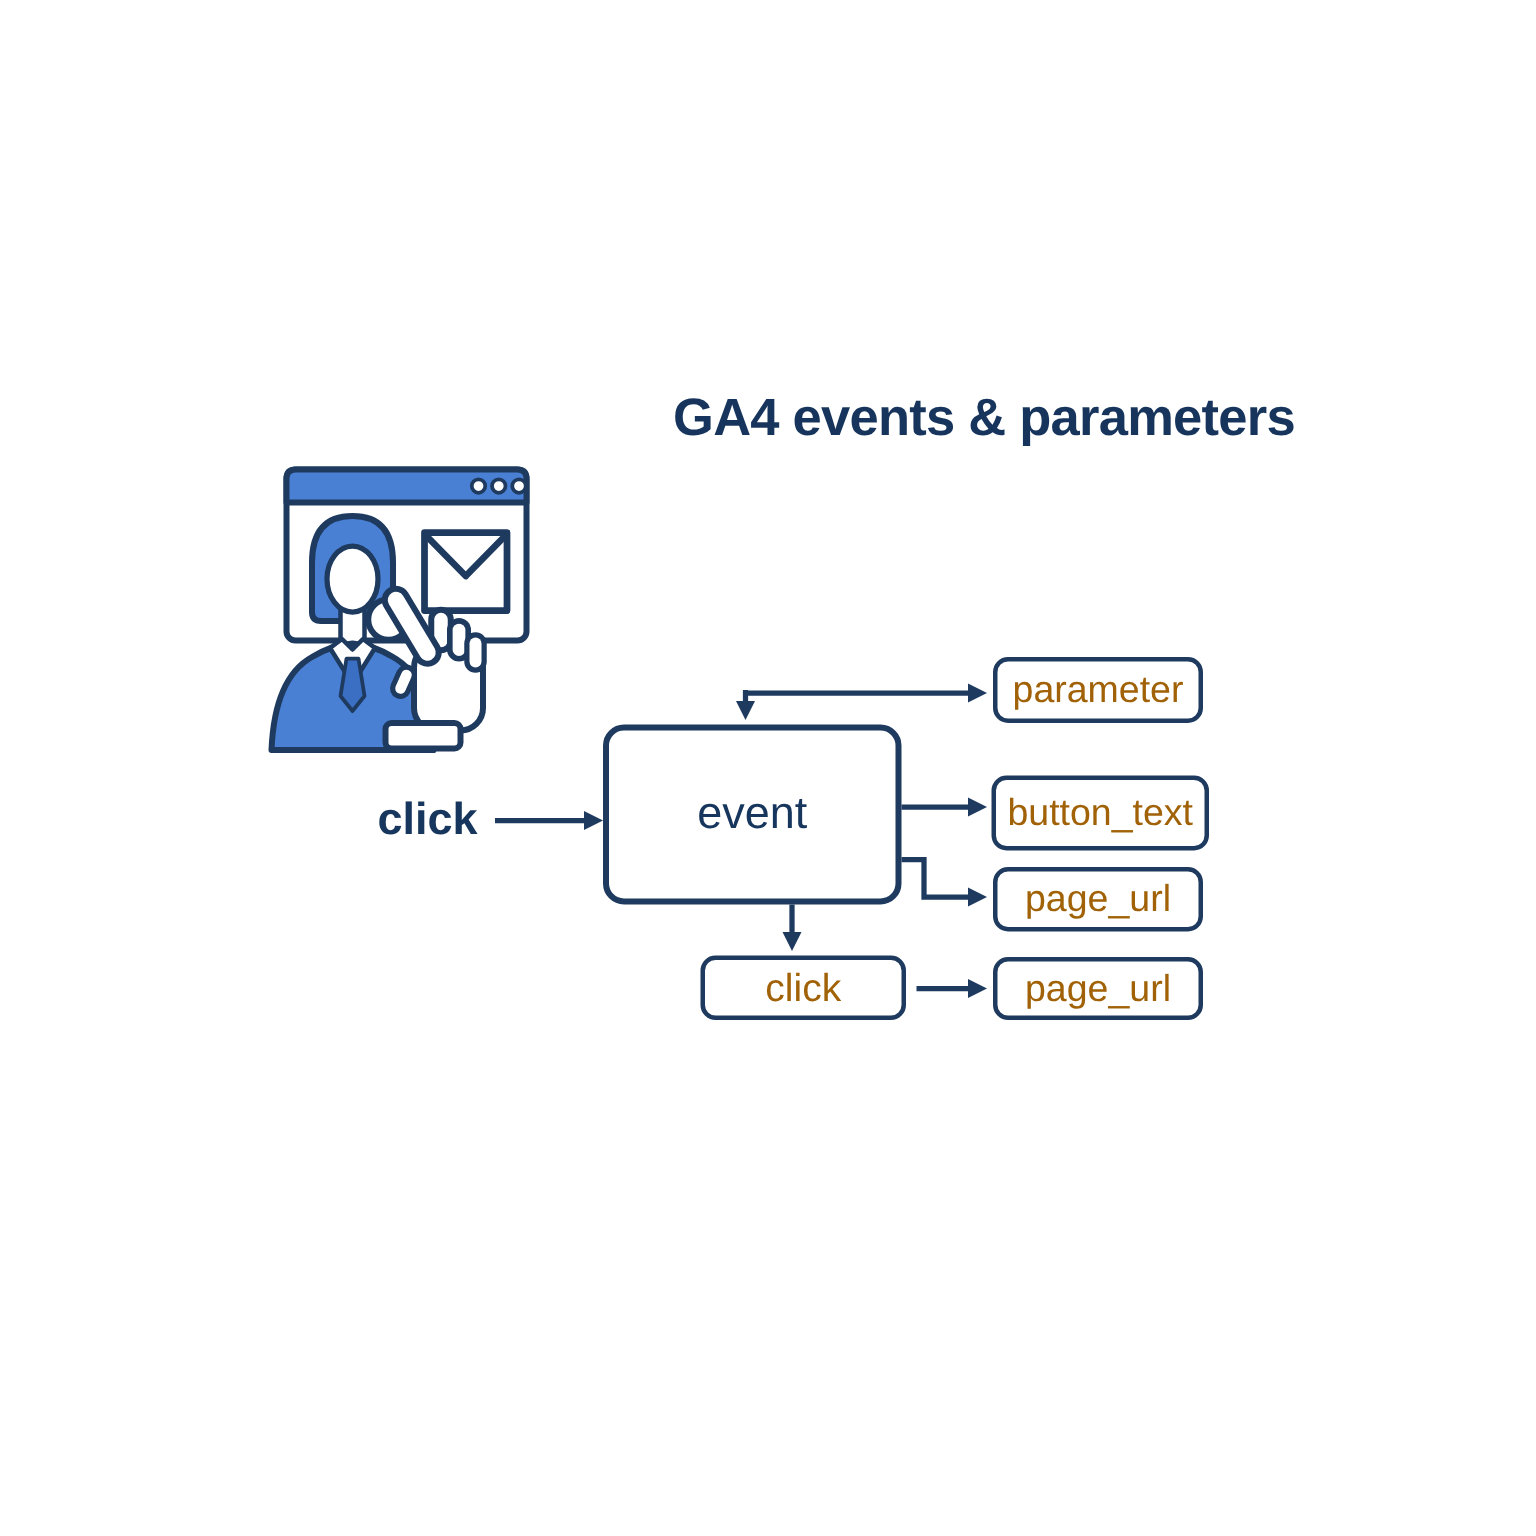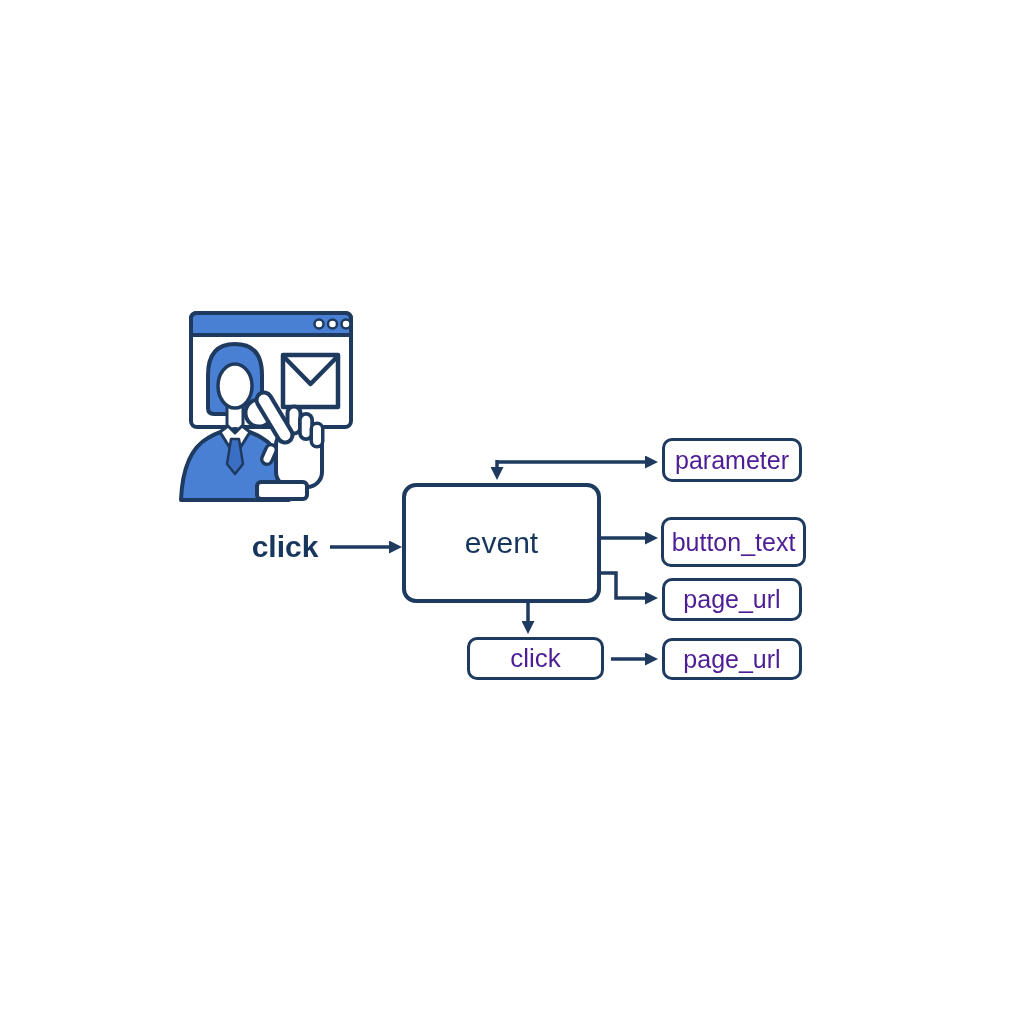--- a/index.html
+++ b/index.html
@@ -8,38 +8,39 @@
     font-family:"Liberation Sans","DejaVu Sans",sans-serif;color:#1e3a5f;
   }
   .title{
     position:absolute;left:400px;top:258px;width:512px;height:42px;
     text-align:center;font-size:35px;font-weight:bold;letter-spacing:-0.5px;
     color:#16345c;white-space:nowrap;line-height:42px;
   }
   .node{
     position:absolute;display:flex;align-items:center;justify-content:center;
     background:#ffffff;border:3px solid #1e3a5f;border-radius:10px;
-    box-sizing:border-box;font-size:25px;color:#4c1d95;white-space:nowrap;
+    box-sizing:border-box;font-size:25px;color:#a16207;white-space:nowrap;
   }
   .node.event{
     border-width:4px;border-radius:14px;font-size:30px;font-weight:normal;color:#17365d;
   }
   .node.childclick{font-size:26px;}
   .trigger-label{
     position:absolute;left:240px;top:529px;width:90px;height:36px;line-height:36px;
     text-align:center;font-size:30px;font-weight:bold;color:#17365d;
   }
   .arrows,.illustration{position:absolute;pointer-events:none;}
   .arrows{left:0;top:0;}
 </style>
 </head>
 <body>
 
 <div class="canvas">
 
+  <div class="title">GA4 events &amp; parameters</div>
 
   <svg class="illustration" style="left:160px;top:300px;width:200px;height:210px" viewBox="0 0 200 210">
     <g stroke="#1e3a5f" stroke-linejoin="round" stroke-linecap="round" fill="none">
 
       <rect x="31" y="13" width="160" height="114" rx="6" fill="#ffffff" stroke-width="4"></rect>
       <path d="M31,35 V19 Q31,13 37,13 H185 Q191,13 191,19 V35 Z" fill="#4a80d4" stroke-width="4"></path>
       <g fill="#ffffff" stroke-width="2.5">
         <circle cx="159" cy="24" r="4.5"></circle>
         <circle cx="172.5" cy="24" r="4.5"></circle>
         <circle cx="186" cy="24" r="4.5"></circle>

